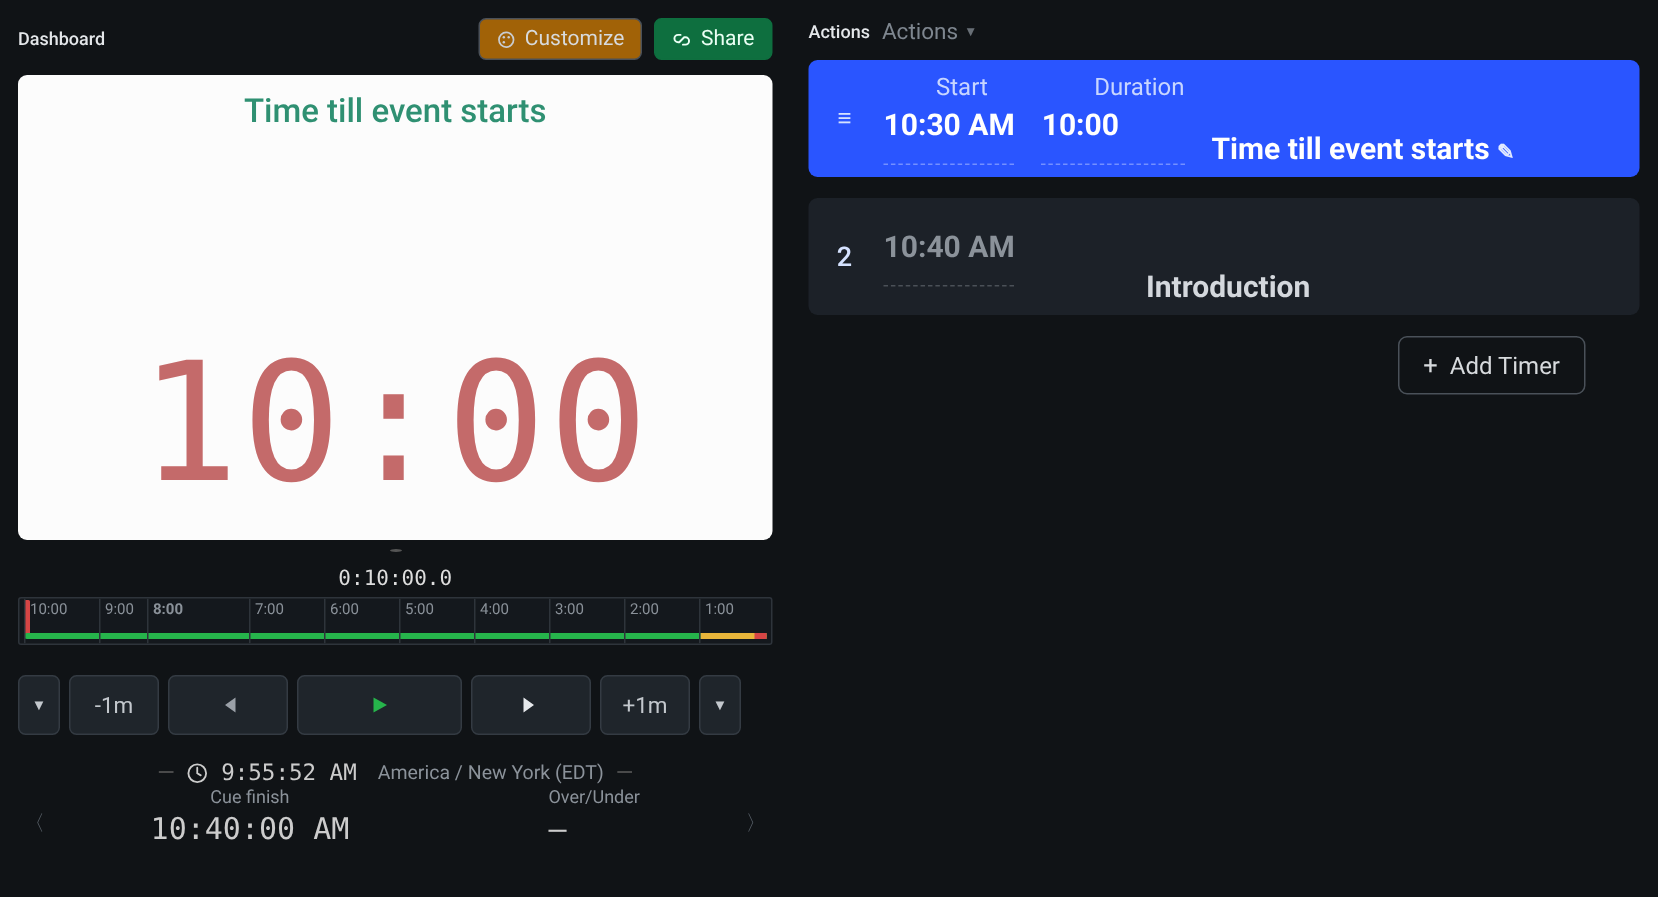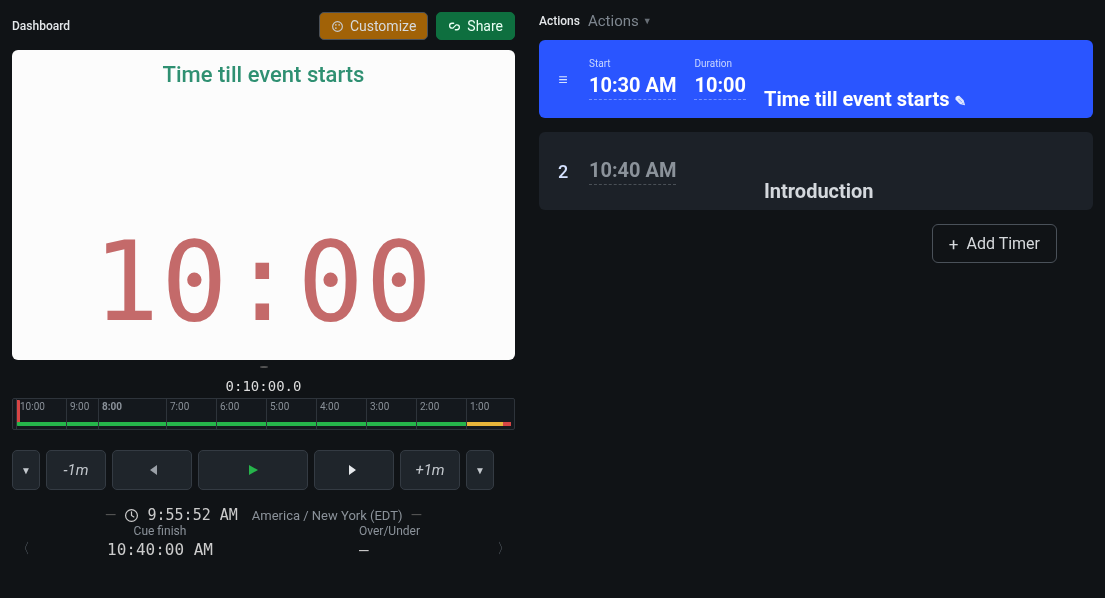--- a/index.html
+++ b/index.html
@@ -59,48 +59,48 @@
   .ruler .marker{position:absolute;left:3px;top:1px;bottom:6px;width:4px;background:#d64545;border-radius:1px;}
 
   
   .transport { display:flex; gap:6px; margin-top:20px; margin-bottom:14px;}
   .tbtn {
     background:#1f252b; border:1px solid #343b43; border-radius:5px;
     height:40px; display:flex; align-items:center; justify-content:center;
     color:#c3c8cd; font-size:15px;
   }
   .tbtn.small{width:28px;font-size:10px;}
-  .tbtn.mid{width:60px;font-style:italic;}
+  .tbtn.mid{width:60px;}
   .tbtn.skip{width:80px;}
   .tbtn.play{width:110px;}
   .tbtn.play .tri{color:#26b44b;}
 
   
   .foot { position:relative; padding:2px 22px 0 22px; color:#ccc;}
   .foot .line1{display:flex;align-items:center;justify-content:center;gap:8px;font-size:15px;}
   .foot .tz{font-size:13px;color:#8b929a;margin-left:6px;}
   .foot .hr{color:#555;}
   .foot .row2{display:flex;justify-content:space-around;}
   .foot .lbl{font-size:12px;color:#8b929a;text-align:center;}
-  .foot .val{font-family:Menlo,monospace;font-size:16px;text-align:left;margin-top:2px;}
+  .foot .val{font-family:Menlo,monospace;font-size:20px;text-align:left;margin-top:2px;}
   .foot .arrow{position:absolute;top:36px;color:#565e66;font-size:14px;}
   .foot .arrow.l{left:4px;}
   .foot .arrow.r{right:4px;}
 
   
   .timer-row {
     display:flex;align-items:center;gap:18px;height:78px;padding:0 16px;border-radius:6px;margin-bottom:14px;
   }
   .timer-row.active{background:#2a55ff;color:#fff;}
   .timer-row.inactive{background:#1c2128;color:#aab1b8;}
   .timer-row .num{font-size:18px;color:#d5e2ff;width:16px;text-align:center;font-weight:500;}
   .timer-row .grip{color:#d5e2ff;font-size:16px;width:16px;text-align:center;}
   .timer-row .col{display:flex;flex-direction:column;gap:4px;}
-  .timer-row .hdr{font-size:10px;color:#c8d6ff;}
-  .timer-row .big{font-size:20px;font-weight:700;border-bottom:1px dashed rgba(255,255,255,.35);padding-bottom:2px;}
+  .timer-row .hdr{font-size:16px;color:#c8d6ff;margin-left:35px;}
+  .timer-row .big{font-size:20px;font-weight:700;border-bottom:1px dashed rgba(255,255,255,.35);padding-bottom:14px;}
   .timer-row.active .big{color:#fff;}
   .timer-row .title{font-size:20px;font-weight:700;flex:1;margin-top:40px;}
   .timer-row.inactive .title{color:#d4d8dd;}
   .timer-row .pencil{color:#e3ebff;font-size:14px;}
 
   .add-row{display:flex;justify-content:flex-end;margin-top:4px;padding-right:36px;}
   .add-btn{background:transparent;border:1px solid #4a5159;border-radius:6px;padding:9px 16px;color:#d7dadd;display:flex;align-items:center;gap:8px;font-size:16px;}
   
   svg { display:block; }
 </style>

